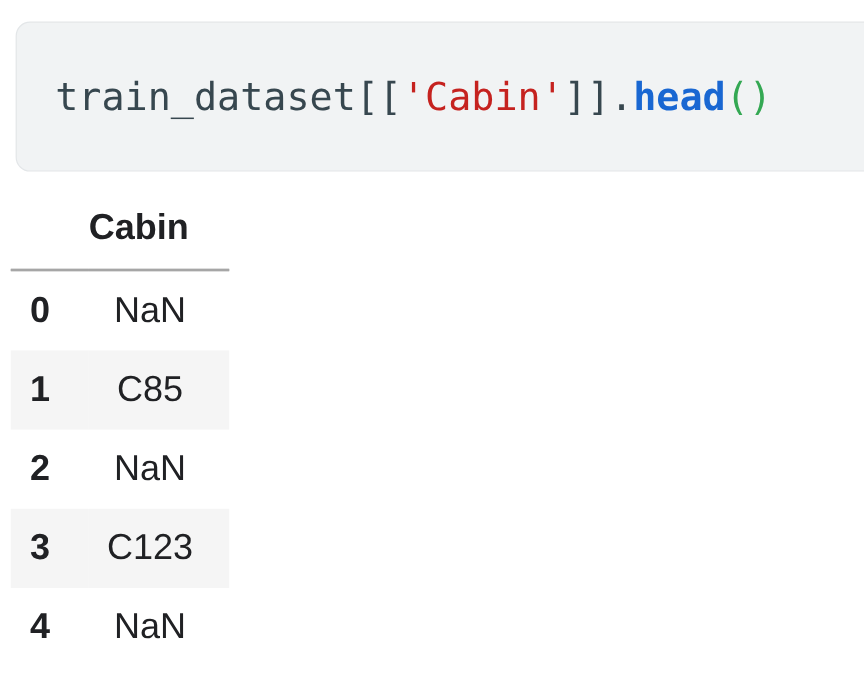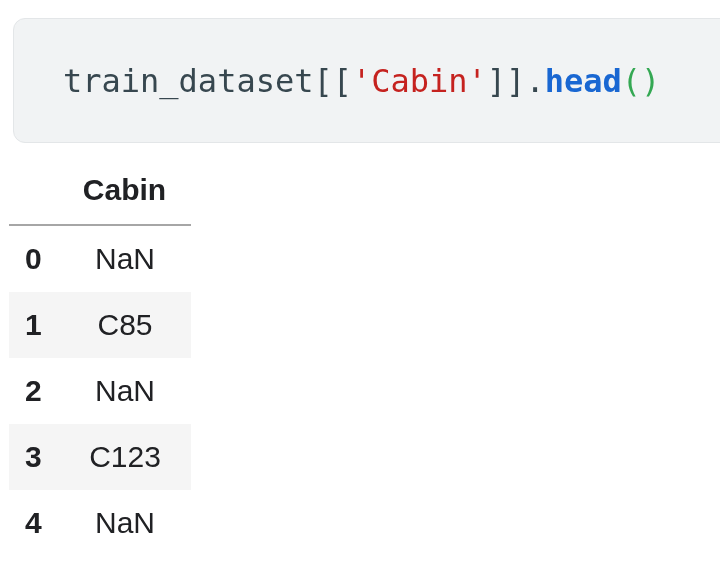--- a/index.html
+++ b/index.html
@@ -21,21 +21,21 @@
     width: 745px;          
     height: 125px;
     box-sizing: border-box;
     background: var(--cell-background, #f1f3f4);
     border: 1px solid #e3e6e8;
     border-radius: 12px;
     display: flex;
     align-items: center;
   }
   .code-line {
-    margin: 17px;
+    margin: 0;
     padding-left: 32px;
     font-family: "DejaVu Sans Mono", monospace;
     font-size: 32px;
     line-height: 1;
     color: var(--code-plain, #37474f);
     white-space: pre;
   }
   .tok-plain    { color: var(--code-plain, #37474f); }
   .tok-string   { color: var(--code-string, #c5221f); }
   .tok-function { color: var(--code-function, #1967d2); font-weight: bold; }
@@ -51,21 +51,21 @@
     color: var(--table-text, #202124);
     line-height: 1;
   }
   .df-table thead th {
     height: 60px;
     font-weight: bold;
     vertical-align: middle;
     border-bottom: 2px solid var(--header-divider, #a6a6a6);
   }
   .df-table thead th.col-header {
-    text-align: center;
+    text-align: left;
     padding: 0 16px 4px 0;
   }
   .df-table thead th.index-header {
     width: 48px;
   }
   .df-table tbody th,
   .df-table tbody td {
     height: 64px;
     vertical-align: middle;
   }

